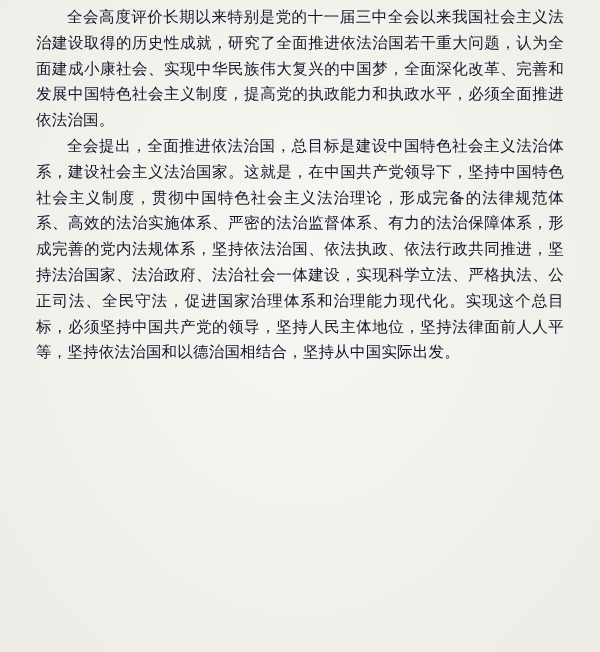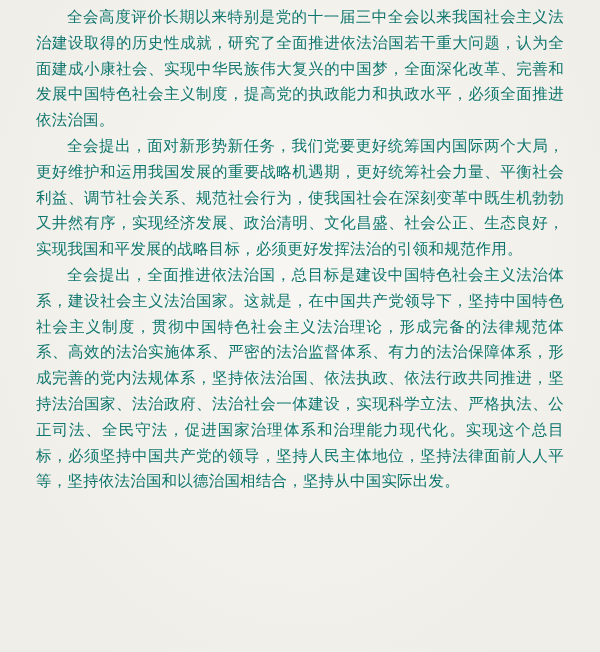--- a/index.html
+++ b/index.html
@@ -15,31 +15,30 @@
       #f4f2ec;
   }
   .page {
     box-sizing: border-box;
     width: 600px;
     height: 652px;
     padding: 4px 36px 0 36px;
     font-family: "Liberation Sans", "DejaVu Sans", sans-serif;
     font-size: 15.5px;
     line-height: 25.8px;
-    color: #0f766e;
+    color: #0f172a;
     text-align: justify;
     letter-spacing: 0.2px;
   }
   .page p {
     margin: 0;
     padding: 0;
     text-indent: 2em;
     word-break: break-all;
   }
 </style>
 </head>
 <body>
 
 <div class="page">
   <p>全会高度评价长期以来特别是党的十一届三中全会以来我国社会主义法治建设取得的历史性成就，研究了全面推进依法治国若干重大问题，认为全面建成小康社会、实现中华民族伟大复兴的中国梦，全面深化改革、完善和发展中国特色社会主义制度，提高党的执政能力和执政水平，必须全面推进依法治国。</p>
-  <p>全会提出，面对新形势新任务，我们党要更好统筹国内国际两个大局，更好维护和运用我国发展的重要战略机遇期，更好统筹社会力量、平衡社会利益、调节社会关系、规范社会行为，使我国社会在深刻变革中既生机勃勃又井然有序，实现经济发展、政治清明、文化昌盛、社会公正、生态良好，实现我国和平发展的战略目标，必须更好发挥法治的引领和规范作用。</p>
   <p>全会提出，全面推进依法治国，总目标是建设中国特色社会主义法治体系，建设社会主义法治国家。这就是，在中国共产党领导下，坚持中国特色社会主义制度，贯彻中国特色社会主义法治理论，形成完备的法律规范体系、高效的法治实施体系、严密的法治监督体系、有力的法治保障体系，形成完善的党内法规体系，坚持依法治国、依法执政、依法行政共同推进，坚持法治国家、法治政府、法治社会一体建设，实现科学立法、严格执法、公正司法、全民守法，促进国家治理体系和治理能力现代化。实现这个总目标，必须坚持中国共产党的领导，坚持人民主体地位，坚持法律面前人人平等，坚持依法治国和以德治国相结合，坚持从中国实际出发。</p>
 </div>
 
 </body></html>

